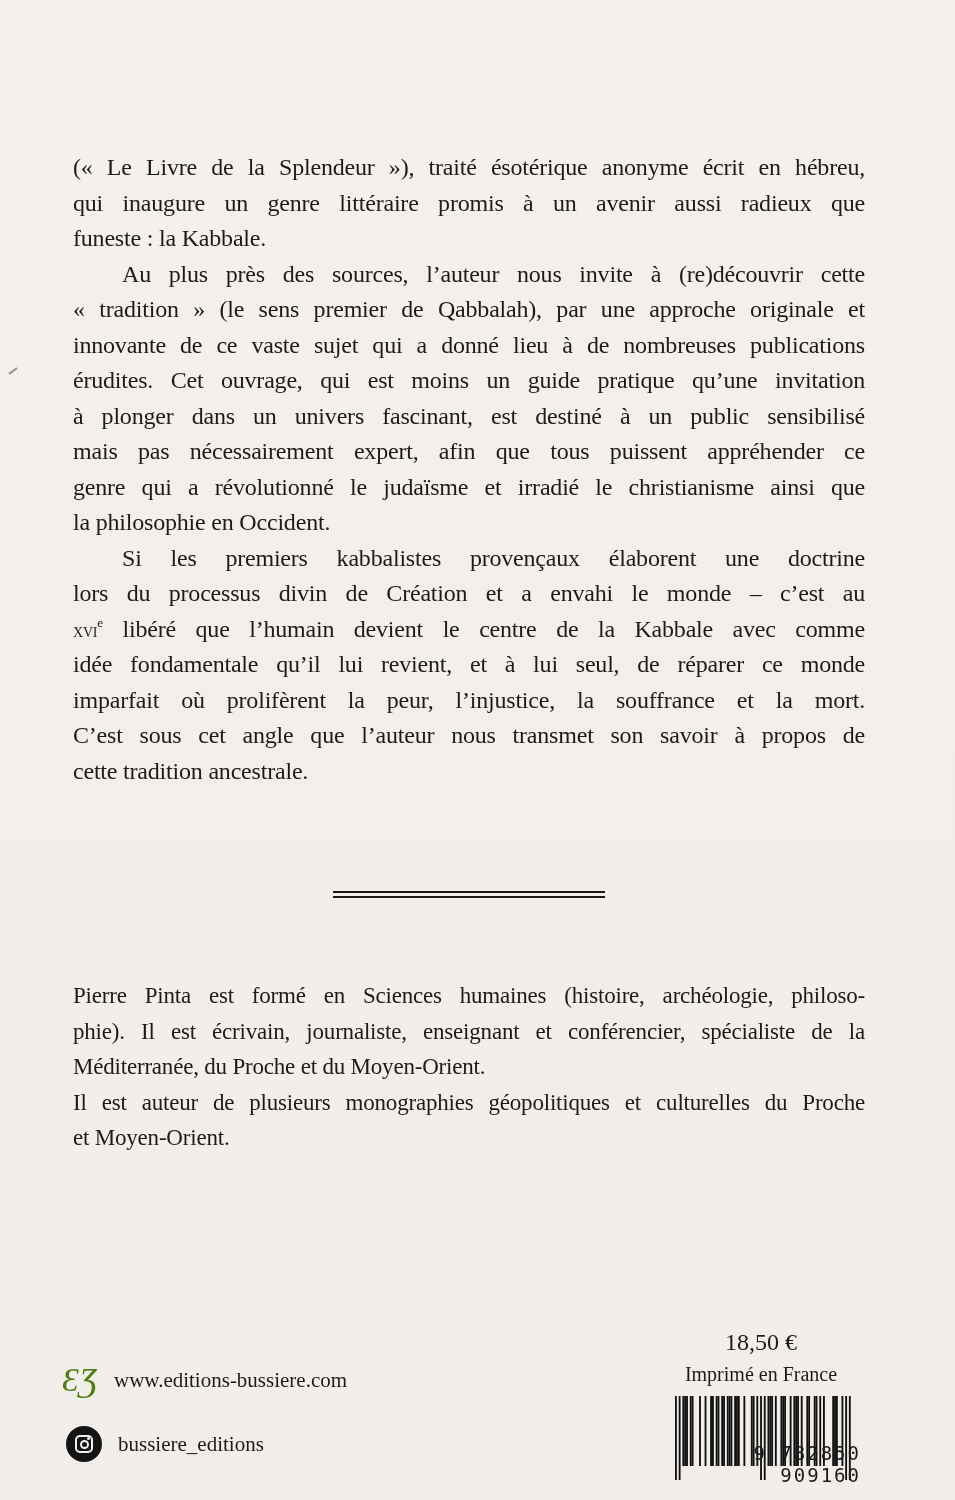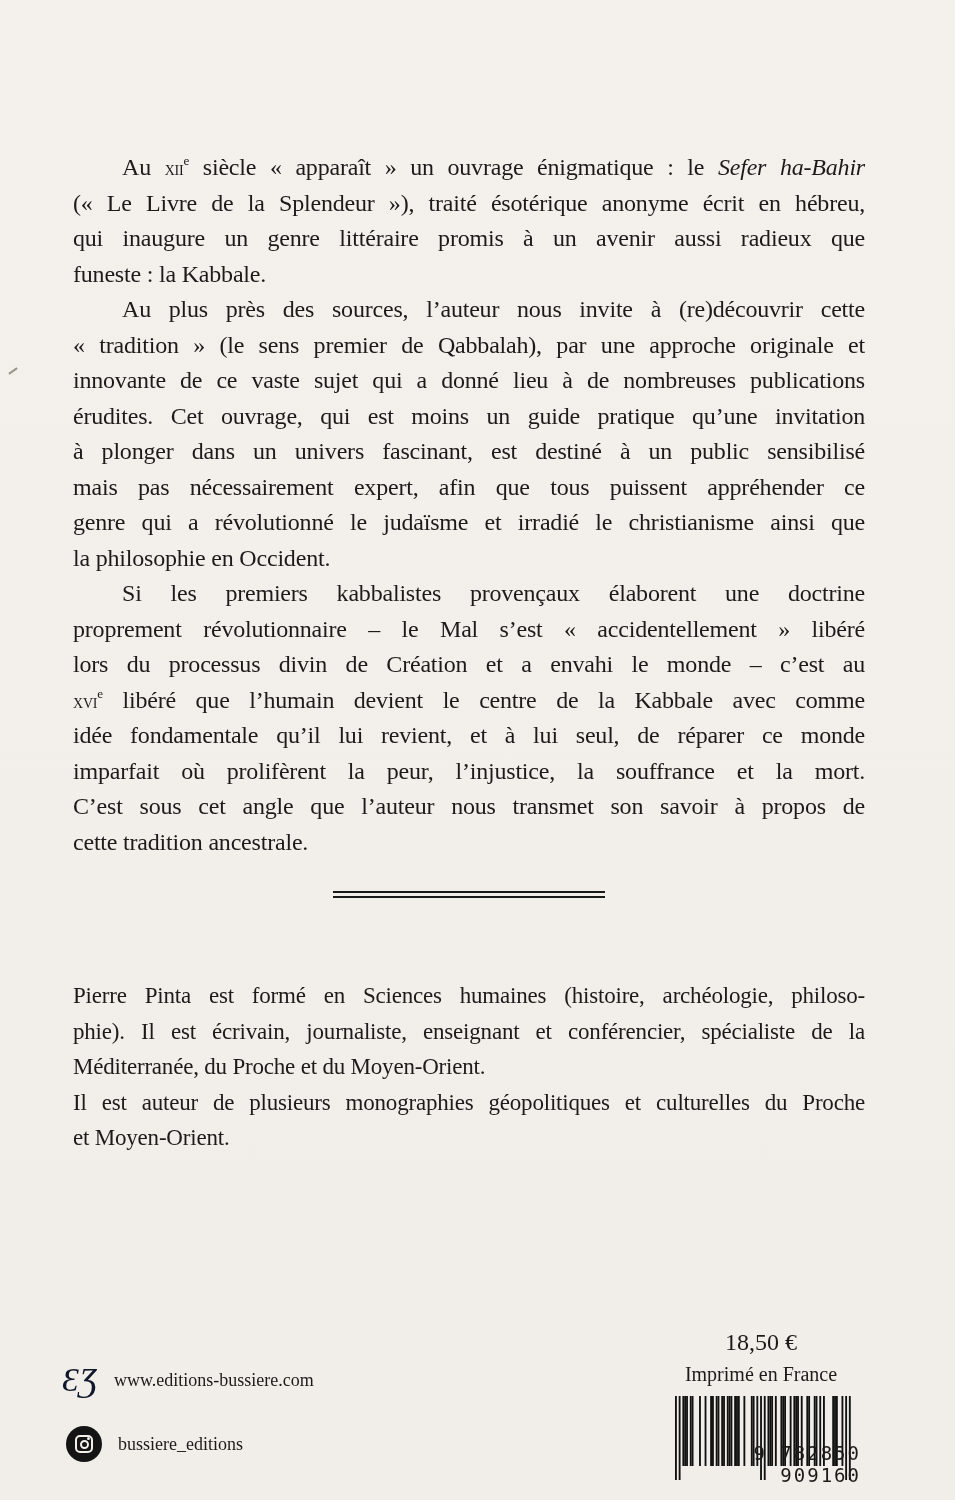--- a/index.html
+++ b/index.html
@@ -21,66 +21,64 @@
   .line.last { text-align-last: left; }
   .line.indent { text-indent: 49px; }
   .sc { font-variant: small-caps; font-size: 0.86em; }
   sup { font-size: 0.55em; vertical-align: 0.75em; line-height: 0; }
   .rule { position: absolute; left: 333px; top: 891px; width: 272px; height: 8px; }
   .rule i { display: block; height: 2px; background: #1a1a1a; margin-bottom: 3px; }
   .bio { position: absolute; left: 73px; top: 978px; width: 792px; }
   .bio .line { font-size: 23px; }
   .footer-left { position: absolute; left: 62px; top: 1355px; }
   .row { display: flex; align-items: center; height: 50px; margin-bottom: 14px; }
-  .logo { width: 52px; font-size: 34px; font-style: italic; line-height: 1; color: #0f172a; }
+  .logo { width: 52px; font-size: 34px; font-style: italic; line-height: 1; color: #4d7c0f; }
   .ig {
     width: 36px; height: 36px; border-radius: 50%; background: #141414;
     position: relative; margin-left: 4px; margin-right: 16px;
   }
   .ig .sq { position: absolute; left: 9px; top: 9px; width: 14px; height: 14px; border: 2.5px solid #f3f0ec; border-radius: 5px; }
   .ig .cir { position: absolute; left: 13.5px; top: 13.5px; width: 5px; height: 5px; border: 2.5px solid #f3f0ec; border-radius: 50%; }
   .ig .dot { position: absolute; left: 21px; top: 11px; width: 3px; height: 3px; background: #f3f0ec; border-radius: 50%; }
-  .foot-text { font-size: 18px; }
+  .foot-text { font-size: 21px; }
   .footer-right { position: absolute; left: 661px; top: 1326px; width: 200px; text-align: center; }
   .price { font-size: 24px; line-height: 32px; }
   .printed { font-size: 20px; line-height: 32px; }
   .barcode { position: relative; width: 200px; height: 90px; margin-top: 6px; }
   .barcode svg { position: absolute; left: 0; top: 0; }
   .isbn { position: absolute; left: 0; bottom: 0; width: 200px; font-family: "DejaVu Sans Mono", monospace; font-size: 19px; letter-spacing: 2px; text-align: right; }
   .speck { position: absolute; left: 8px; top: 370px; width: 10px; height: 2px; background: #9a948c; transform: rotate(-35deg); }
 </style>
 </head>
 <body>
 
 <div class="page"></div>
 <div class="speck"></div>
 
 <div class="blurb">
 
   <div>
-    <span class="line indent"><span>Au </span><span class="sc">xii</span><sup>e</sup><span> siècle « apparaît » un ouvrage énigmatique : le </span><em>Sefer ha-Bahir</em></span>
     <span class="line">(« Le Livre de la Splendeur »), traité ésotérique anonyme écrit en hébreu,</span>
     <span class="line">qui inaugure un genre littéraire promis à un avenir aussi radieux que</span>
     <span class="line last">funeste : la Kabbale.</span>
   </div>
 
   <div>
     <span class="line indent">Au plus près des sources, l’auteur nous invite à (re)découvrir cette</span>
     <span class="line">« tradition » (le sens premier de Qabbalah), par une approche originale et</span>
     <span class="line">innovante de ce vaste sujet qui a donné lieu à de nombreuses publications</span>
     <span class="line">érudites. Cet ouvrage, qui est moins un guide pratique qu’une invitation</span>
     <span class="line">à plonger dans un univers fascinant, est destiné à un public sensibilisé</span>
     <span class="line">mais pas nécessairement expert, afin que tous puissent appréhender ce</span>
     <span class="line">genre qui a révolutionné le judaïsme et irradié le christianisme ainsi que</span>
     <span class="line last">la philosophie en Occident.</span>
   </div>
 
   <div>
     <span class="line indent">Si les premiers kabbalistes provençaux élaborent une doctrine</span>
-    <span class="line">proprement révolutionnaire – le Mal s’est « accidentellement » libéré</span>
     <span class="line">lors du processus divin de Création et a envahi le monde – c’est au</span>
     <span class="line"><span class="sc">xvi</span><sup>e</sup><span> libéré que l’humain devient le centre de la Kabbale avec comme</span></span>
     <span class="line">idée fondamentale qu’il lui revient, et à lui seul, de réparer ce monde</span>
     <span class="line">imparfait où prolifèrent la peur, l’injustice, la souffrance et la mort.</span>
     <span class="line">C’est sous cet angle que l’auteur nous transmet son savoir à propos de</span>
     <span class="line last">cette tradition ancestrale.</span>
   </div>
 </div>
 
 <div class="rule">

